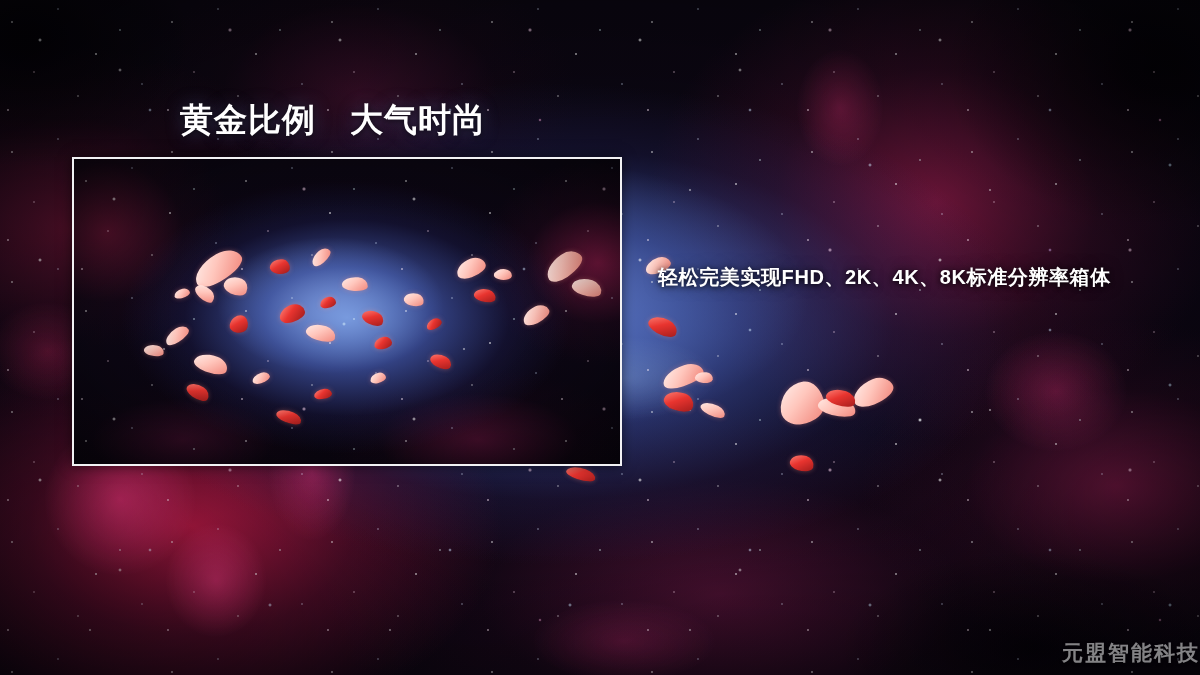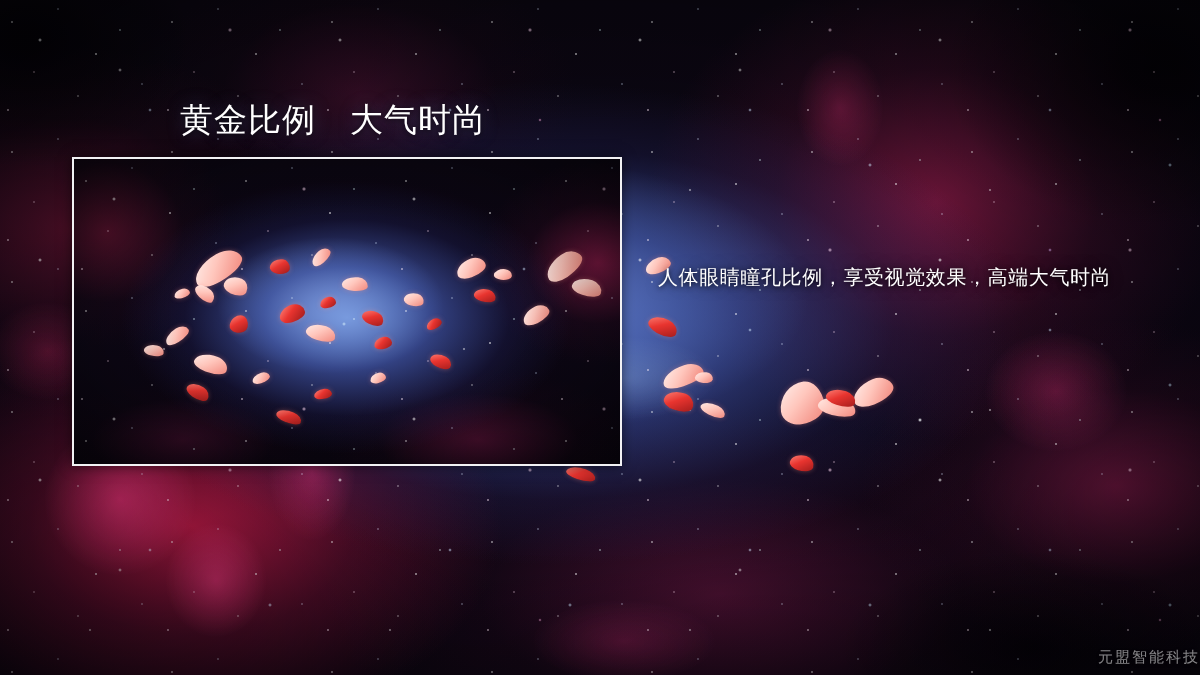--- a/index.html
+++ b/index.html
@@ -4,20 +4,21 @@
 <style>
   * { margin:0; padding:0; box-sizing:border-box; }
   html,body { width:1200px; height:675px; overflow:hidden; background:#05030a; }
   body { font-family:"Liberation Sans","DejaVu Sans",sans-serif; }
 
   #stage {
     position:relative;
     width:1200px; height:675px;
     overflow:hidden;
     background:#06040b;
+    font-weight:bold;
   }
 
   
   .nebula { position:absolute; inset:0; pointer-events:none; }
 
   .bg-base {
     background:
       radial-gradient(ellipse 46% 42% at 46% 48%, rgba(90,120,205,0.92) 0%, rgba(60,80,165,0.62) 34%, rgba(40,45,110,0.25) 62%, rgba(8,6,16,0) 85%),
       radial-gradient(ellipse 30% 26% at 44% 44%, rgba(170,200,245,0.70) 0%, rgba(110,150,225,0.40) 42%, rgba(40,60,140,0) 78%),
       radial-gradient(ellipse 34% 40% at 16% 78%, rgba(208,28,76,0.80) 0%, rgba(150,20,62,0.42) 40%, rgba(40,6,18,0) 76%),
@@ -132,21 +133,21 @@
     position:absolute; left:658px; top:256px;
     width:500px;
   }
   #body-text .line {
     font-size:20px; line-height:42px; color:#ffffff;
     letter-spacing:.6px; white-space:nowrap;
     text-shadow:0 1px 5px rgba(0,0,0,.80), 0 0 14px rgba(0,0,0,.5);
   }
   #watermark {
     position:absolute; right:0px; bottom:8px;
-    font-size:15px; letter-spacing:2px;
+    font-size:21px; letter-spacing:2px;
     color:rgba(225,225,228,.58);
     text-shadow:0 1px 3px rgba(0,0,0,.6);
     margin-left:7px;
   }
 </style>
 </head>
 <body>
 
 <div id="stage">
 
@@ -213,17 +214,17 @@
           <div class="petal pale" style="left: 296px; top: 214px; width: 16px; height: 10px; transform: rotate(-12deg);"></div>
           <div class="petal pale" style="left: 236px; top: 92px; width: 22px; height: 12px; transform: rotate(-40deg);"></div>
         </div>
       <div class="nebula vignette"></div>
     </div>
   </div>
 
   <div id="title">黄金比例　大气时尚</div>
 
   <div id="body-text">
-    <div class="line">人体眼睛瞳孔比例，享受视觉效果，高端大气时尚</div>
+    <div class="line">轻松完美实现FHD、2K、4K、8K标准分辨率箱体</div>
   </div>
 
   <div id="watermark">元盟智能科技</div>
 </div>
 
 </body></html>

